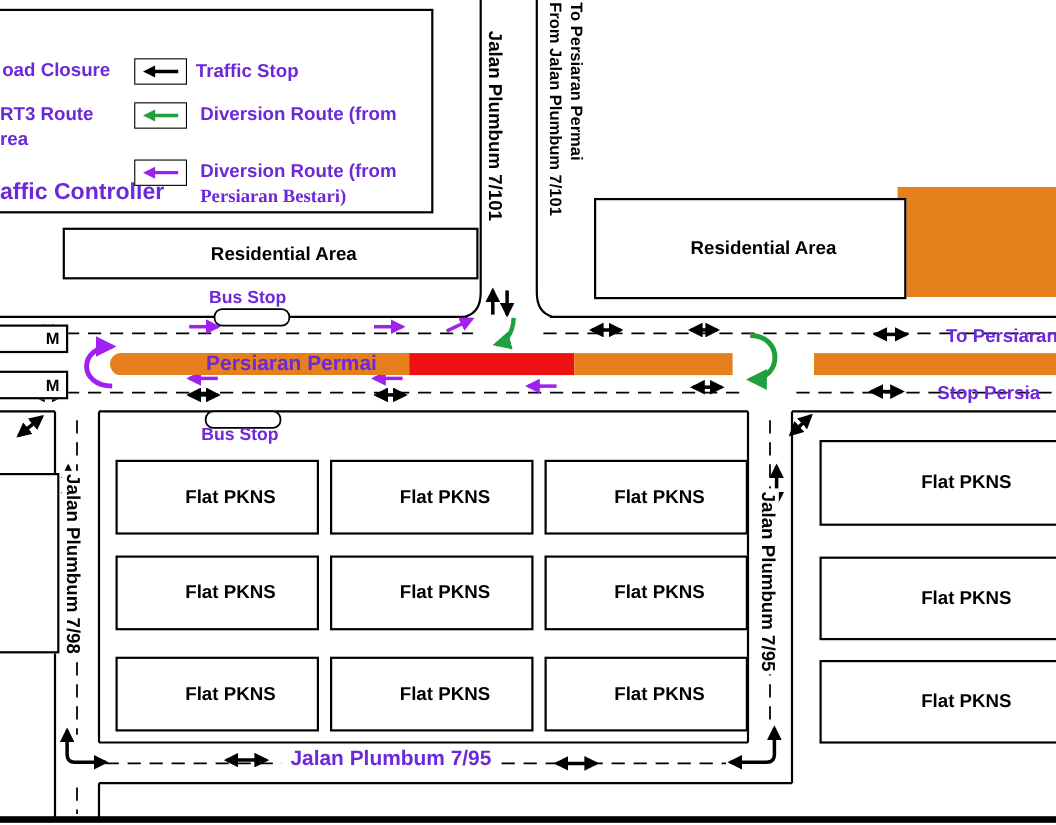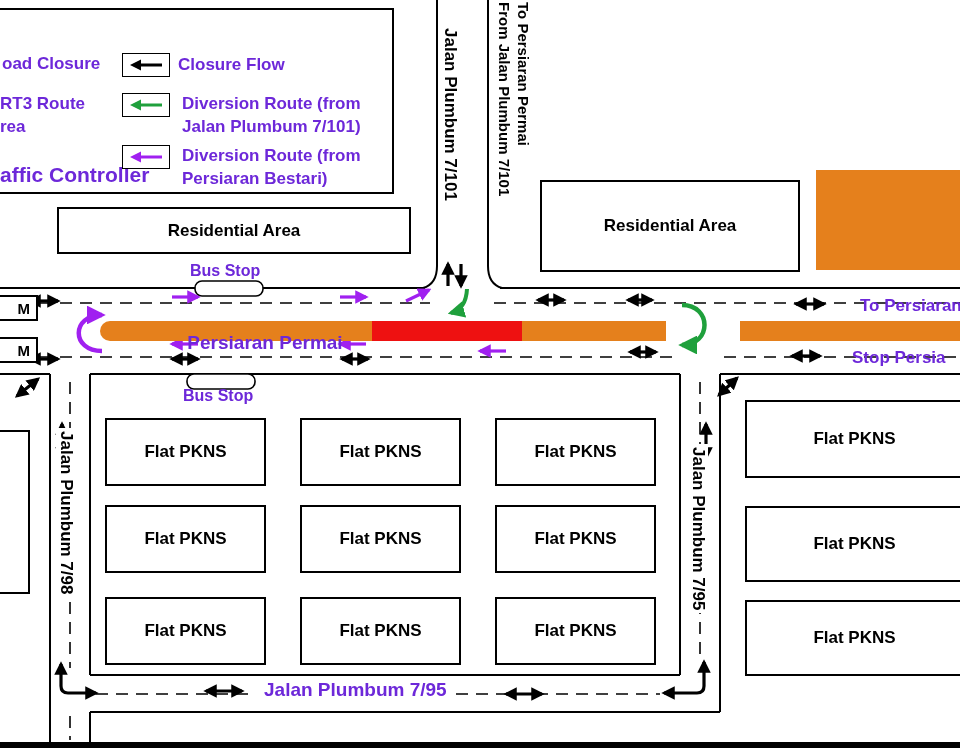--- a/index.html
+++ b/index.html
@@ -2,21 +2,21 @@
 <html><head>
 <meta charset="utf-8">
 <style>
   html,body{margin:0;padding:0;background:#fff;}
   #map{position:relative;width:960px;height:750px;background:#fff;overflow:hidden;
        font-family:"Liberation Sans",sans-serif;color:#000;}
   .abs{position:absolute;}
   .txt{position:absolute;font-weight:bold;white-space:nowrap;color:#6d28d9;}
   .vtxt{position:absolute;font-weight:bold;white-space:nowrap;color:#000;writing-mode:vertical-rl;}
   .box{position:absolute;border:2px solid #000;background:#fff;display:flex;
-       align-items:center;justify-content:center;font-weight:bold;text-align:center;}
+       align-items:center;justify-content:center;font-weight:bold;text-align:center;padding-left:24px;}
   .bar{position:absolute;height:20px;}
   .iconbox{position:absolute;border:1.5px solid #000;background:#fff;display:flex;
        align-items:center;justify-content:center;}
   svg{display:block;}
 </style>
 </head>
 <body>
 
 <div id="map">
 
@@ -99,21 +99,21 @@
     <g stroke="#1FA03C" stroke-width="4" fill="none">
       <path d="M467,289 Q466,309 451,313" marker-end="url(#mg)"></path>
       <path d="M682,305 C712,305 712,345 682,345" stroke-width="4.5" marker-end="url(#mg)"></path>
     </g>
   </svg>
 
   <div class="bar" style="left:100px;top:321px;width:272px;background:#E5801C;border-radius:10px 0 0 10px;"></div>
   <div class="bar" style="left:372px;top:321px;width:150px;background:#EE1111;"></div>
   <div class="bar" style="left:522px;top:321px;width:144px;background:#E5801C;"></div>
   <div class="bar" style="left:740px;top:321px;width:220px;background:#E5801C;"></div>
-  <div class="txt" style="left:140px;top:321px;width:250px;text-align:center;font-size:19px;line-height:20px;margin-top:12px;">Persiaran Permai</div>
+  <div class="txt" style="left:140px;top:321px;width:250px;text-align:center;font-size:19px;line-height:20px;">Persiaran Permai</div>
 
   <div class="abs" style="left:816px;top:170px;width:144px;height:100px;background:#E5801C;"></div>
 
   <div class="box" style="left:57px;top:207px;width:350px;height:43px;font-size:17px;">
     <span>Residential Area</span>
   </div>
   <div class="box" style="left:540px;top:180px;width:256px;height:88px;font-size:17px;">
     <span>Residential Area</span>
   </div>
 
@@ -178,37 +178,36 @@
 
   <div class="abs" style="left:-10px;top:8px;width:400px;height:182px;border:2px solid #000;background:#fff;z-index:5;"></div>
 
   <div class="txt" style="left:2px;top:54px;font-size:17px;z-index:6;">oad Closure</div>
   <div class="iconbox" style="left:122px;top:53px;width:46px;height:22px;z-index:6;">
     <svg width="40" height="16">
       <line x1="36" y1="8" x2="13" y2="8" stroke="#000" stroke-width="3"></line>
       <polygon points="4,8 15,2.5 15,13.5" fill="#000"></polygon>
     </svg>
   </div>
-  <div class="txt" style="left:178px;top:55px;font-size:17px;z-index:6;">Closure Flow</div>
+  <div class="txt" style="left:178px;top:55px;font-size:17px;z-index:6;">Traffic Stop</div>
 
   <div class="txt" style="left:0px;top:94px;font-size:17px;z-index:6;">RT3 Route</div>
   <div class="txt" style="left:0px;top:117px;font-size:17px;z-index:6;">rea</div>
   <div class="iconbox" style="left:122px;top:93px;width:46px;height:22px;z-index:6;">
     <svg width="40" height="16">
       <line x1="36" y1="8" x2="13" y2="8" stroke="#1FA03C" stroke-width="3"></line>
       <polygon points="4,8 15,2.5 15,13.5" fill="#1FA03C"></polygon>
     </svg>
   </div>
   <div class="txt" style="left:182px;top:94px;font-size:17px;z-index:6;">Diversion Route (from</div>
-  <div class="txt" style="left:182px;top:117px;font-size:17px;z-index:6;">Jalan Plumbum 7/101)</div>
 
   <div class="txt" style="left:0px;top:163px;font-size:21px;z-index:6;">affic Controller</div>
   <div class="iconbox" style="left:122px;top:145px;width:46px;height:22px;z-index:6;">
     <svg width="40" height="16">
       <line x1="36" y1="8" x2="13" y2="8" stroke="#A020F0" stroke-width="3"></line>
       <polygon points="4,8 15,2.5 15,13.5" fill="#A020F0"></polygon>
     </svg>
   </div>
   <div class="txt" style="left:182px;top:146px;font-size:17px;z-index:6;">Diversion Route (from</div>
-  <div class="txt" style="left:182px;top:169px;font-size:17px;z-index:6;">Persiaran Bestari)</div>
+  <div class="txt" style="left:182px;top:169px;font-size:17px;z-index:6;font-family:Liberation Serif, serif;">Persiaran Bestari)</div>
 
   <div class="abs" style="left:0;top:742px;width:960px;height:6px;background:#000;"></div>
 </div>
 
 </body></html>

